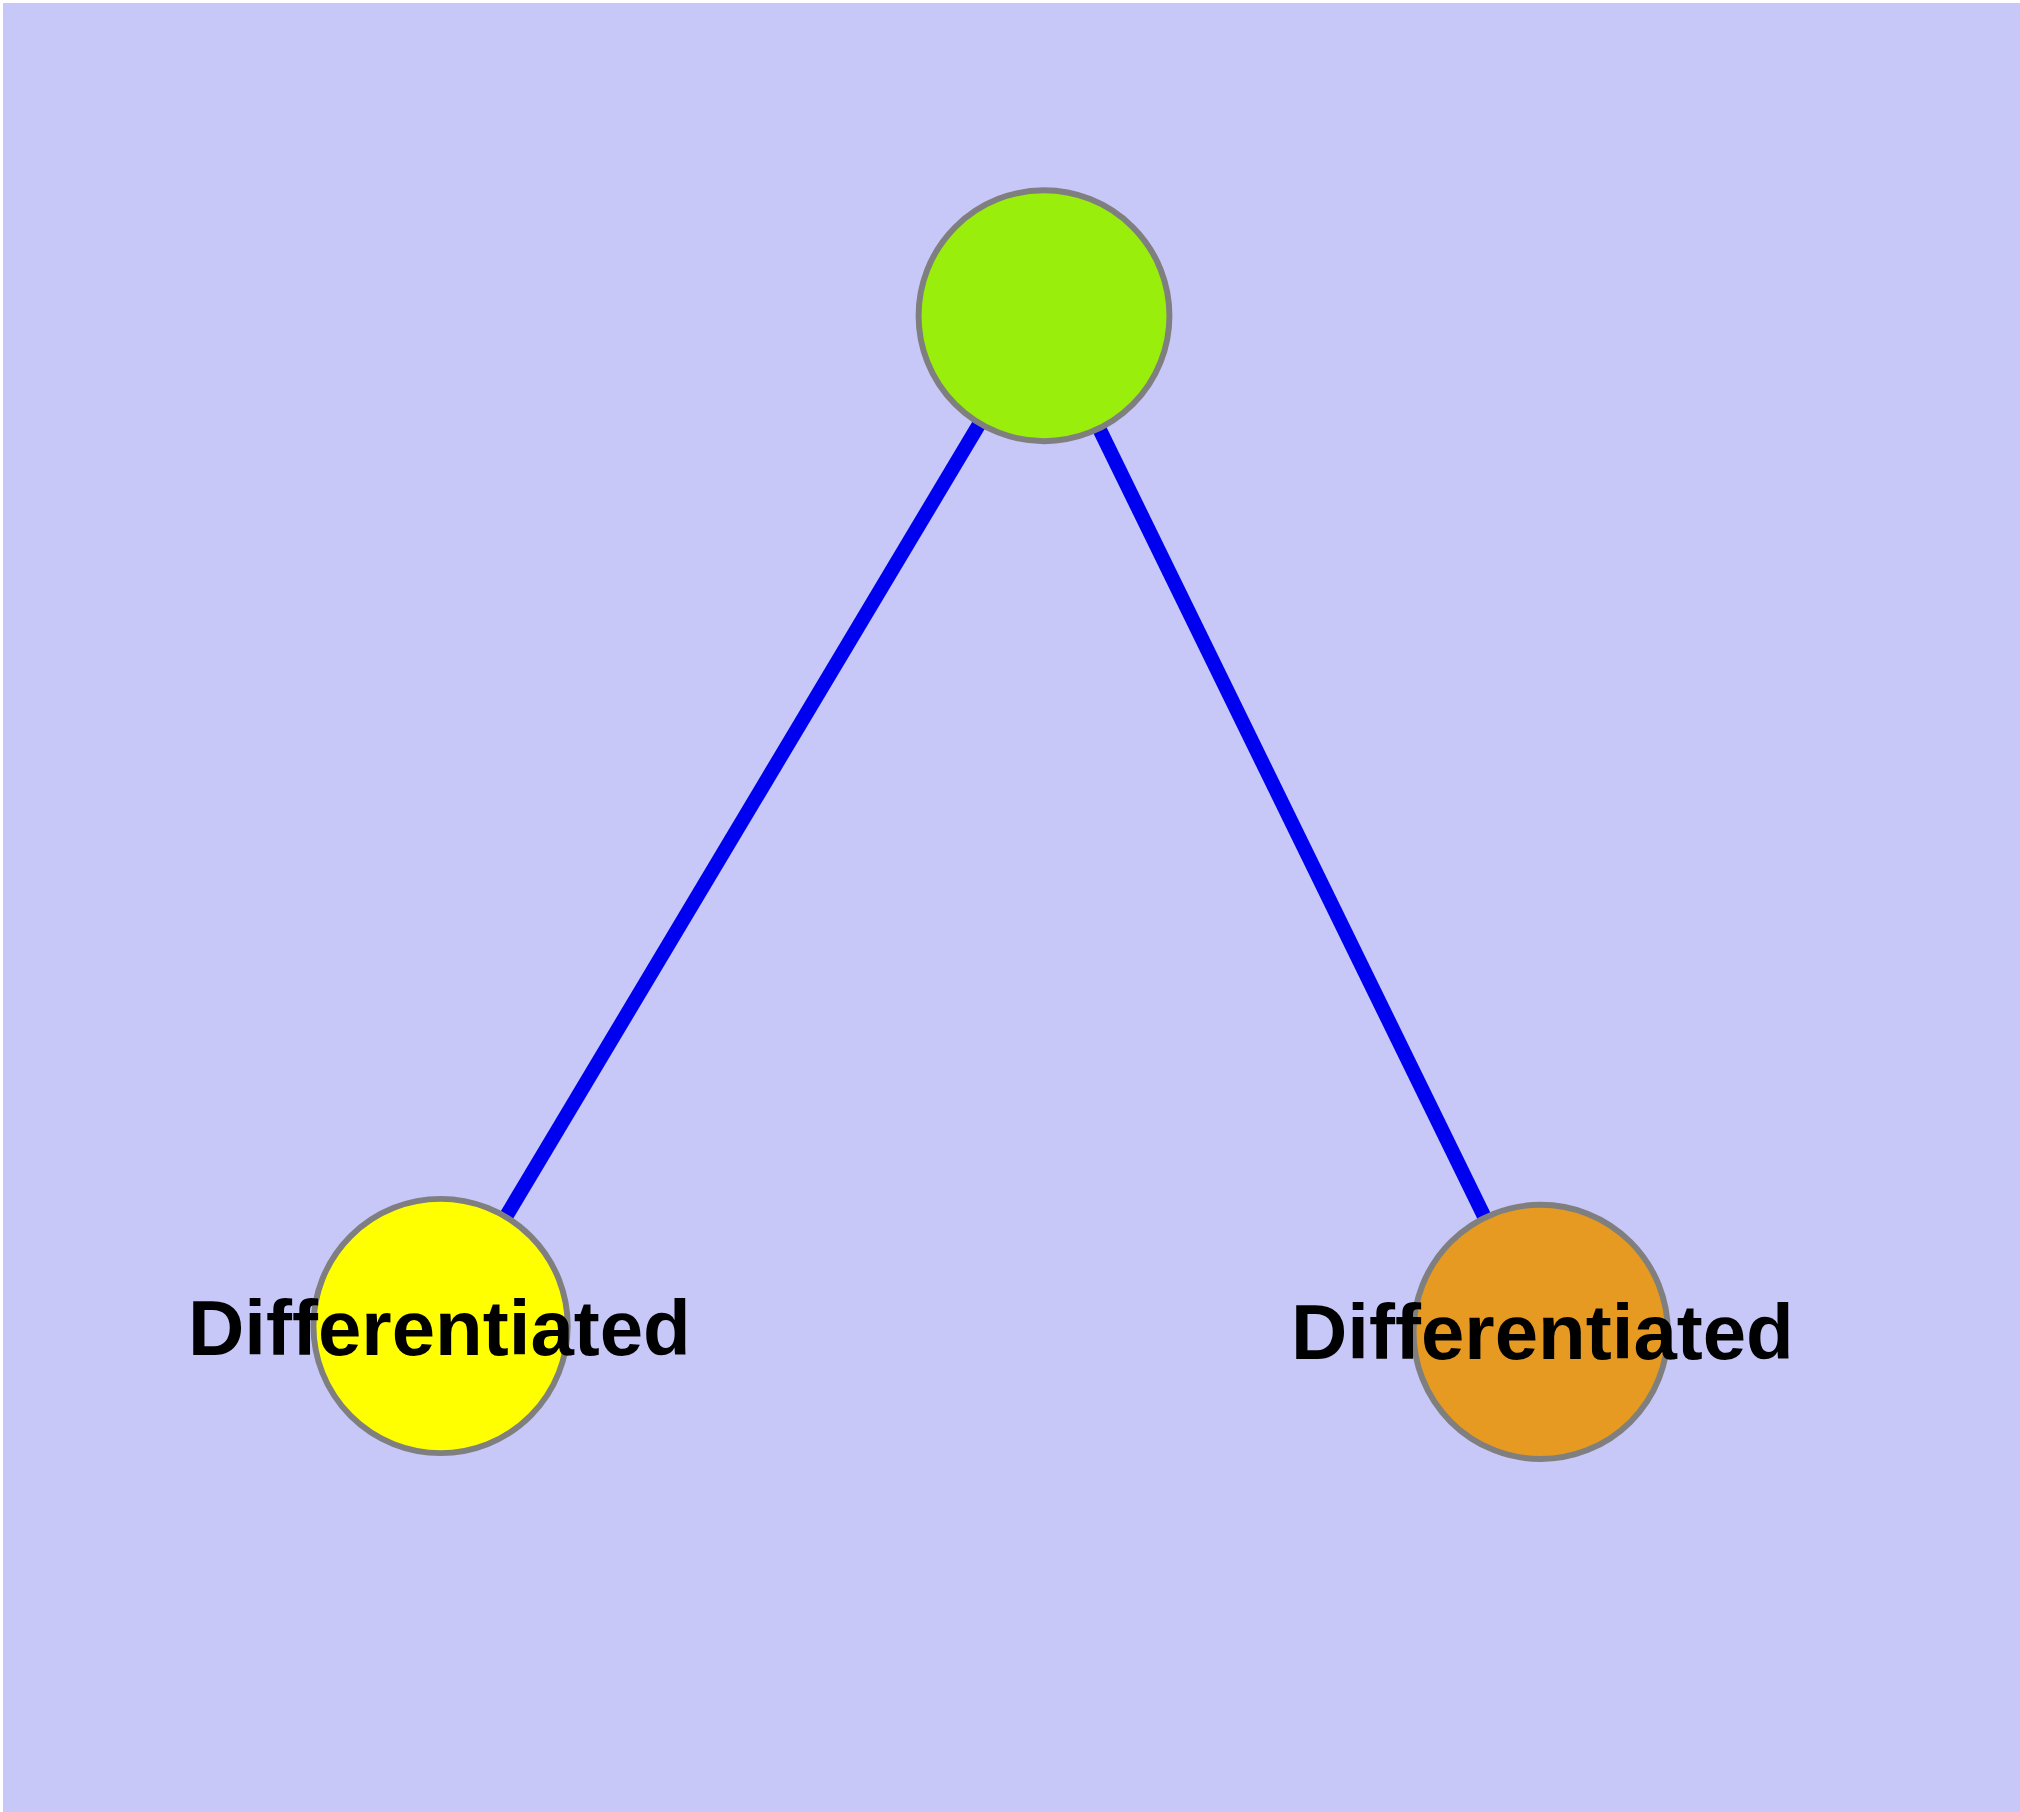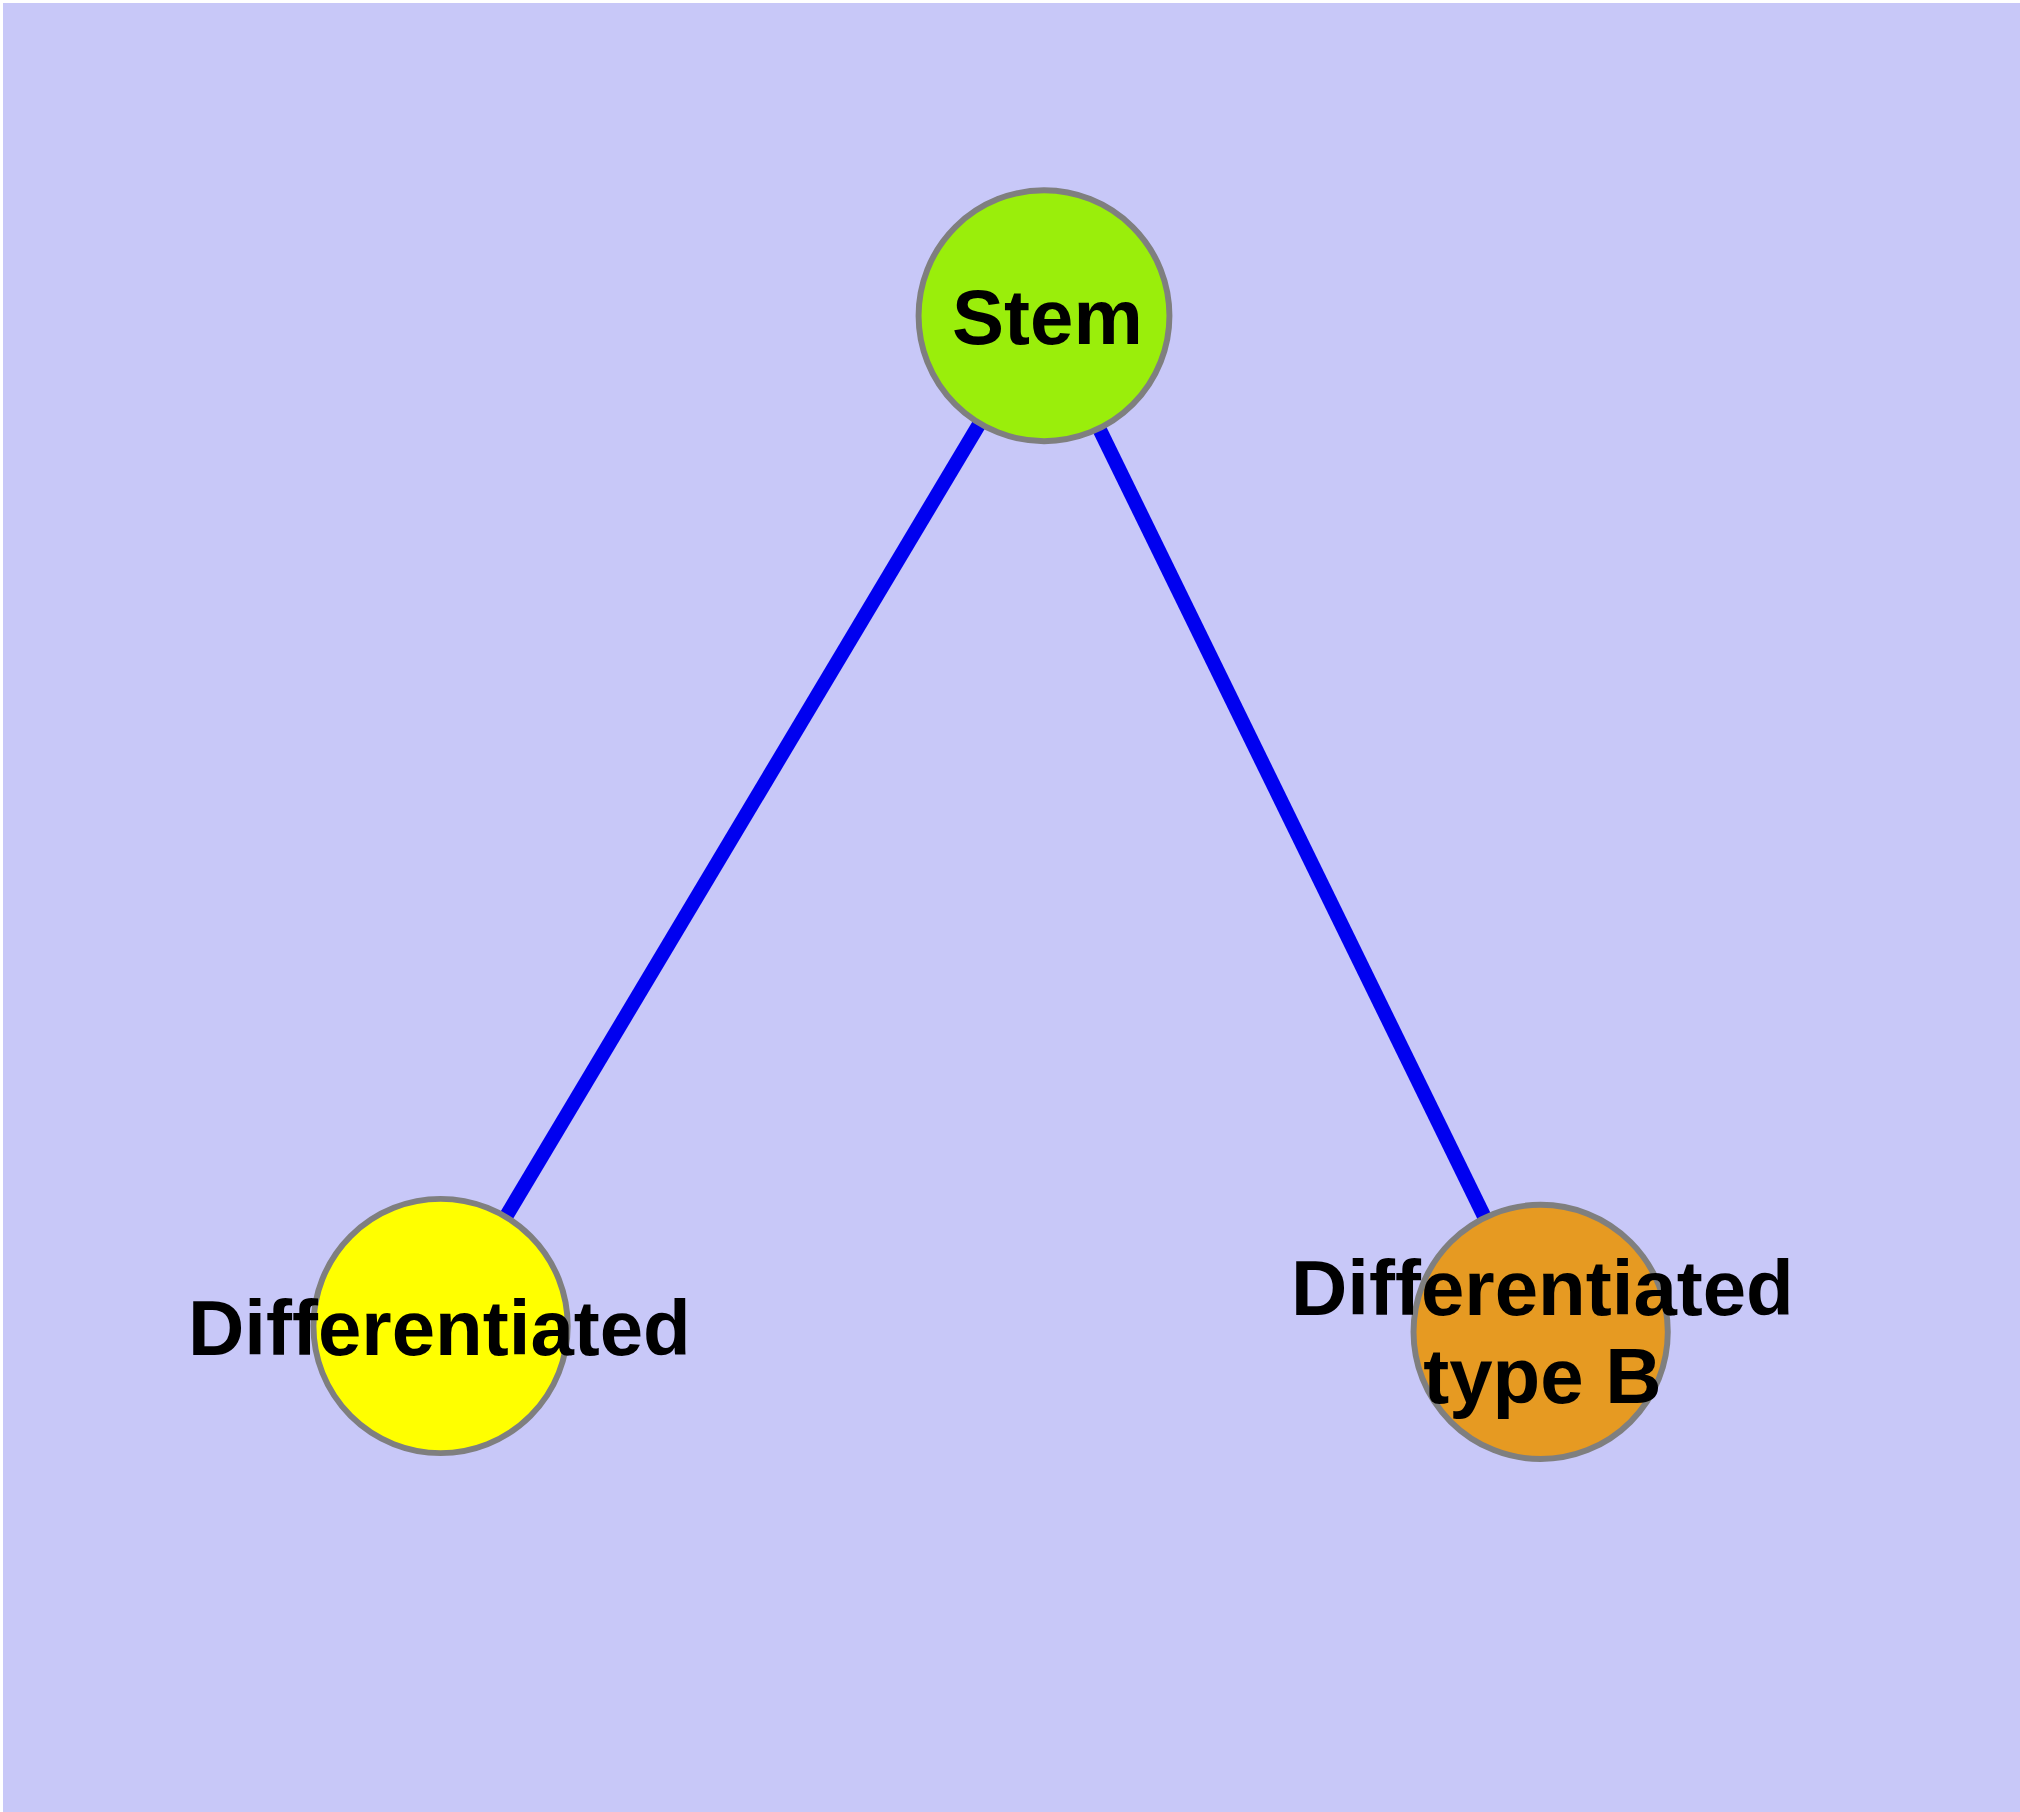--- a/index.html
+++ b/index.html
@@ -59,28 +59,24 @@
       <rect x="0" y="0" width="2380" height="2134" fill="#c8c8f8"></rect>
 
       <line x1="1228" y1="369" x2="516" y2="1561" stroke-width="17" stroke="#0000f0"></line>
       <line x1="1228" y1="369" x2="1814" y2="1568" stroke-width="17" stroke="#0000f0"></line>
 
       <circle cx="1228" cy="369" r="148" stroke-width="7" fill="#9aee0b" stroke="#7f7f7f"></circle>
       <circle cx="516" cy="1561" r="150" stroke-width="7" fill="#ffff00" stroke="#7f7f7f"></circle>
       <circle cx="1814" cy="1568" r="150" stroke-width="7" fill="#e69a22" stroke="#7f7f7f"></circle>
     </svg>
 
-    <div class="node-label label-stem">
-      <span>Stem</span>
-    </div>
 
     <div class="node-label label-type-a">
       <span>Differentiated</span>
     </div>
 
     <div class="node-label label-type-b">
       <span>Differentiated</span>
-      <span>type B</span>
     </div>
 
   </div>
 </div>
 
 
 </body></html>

